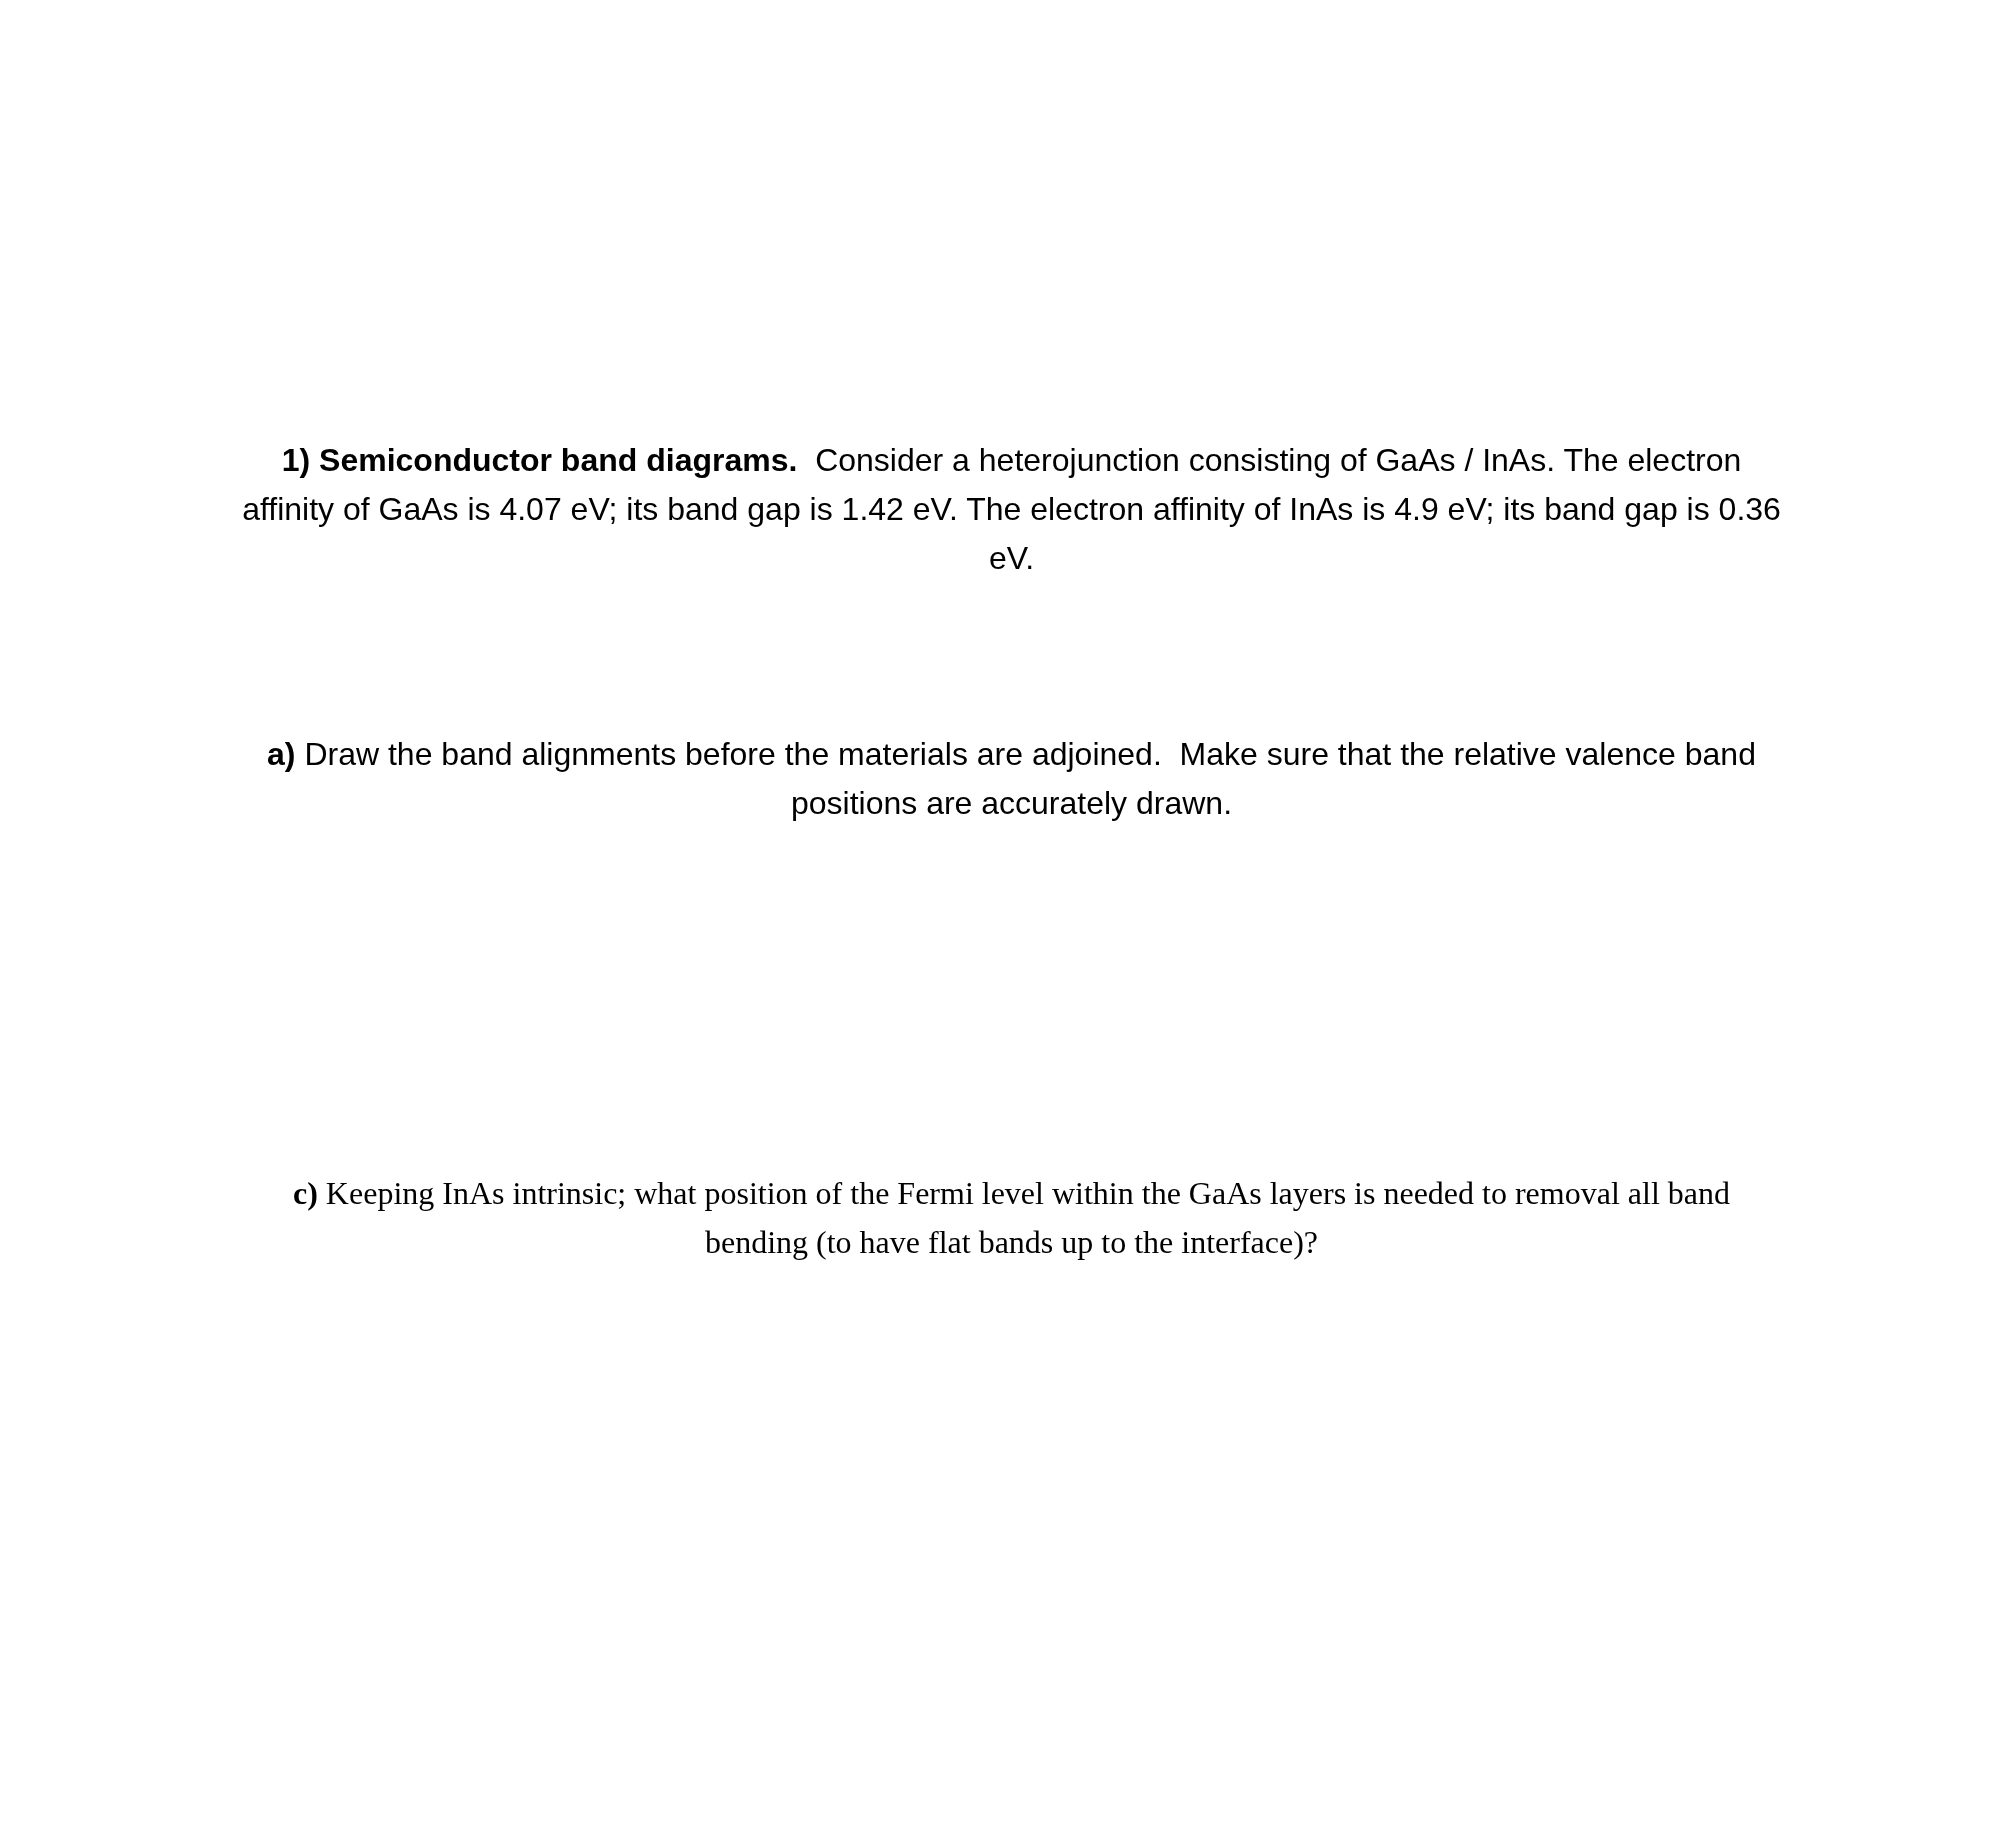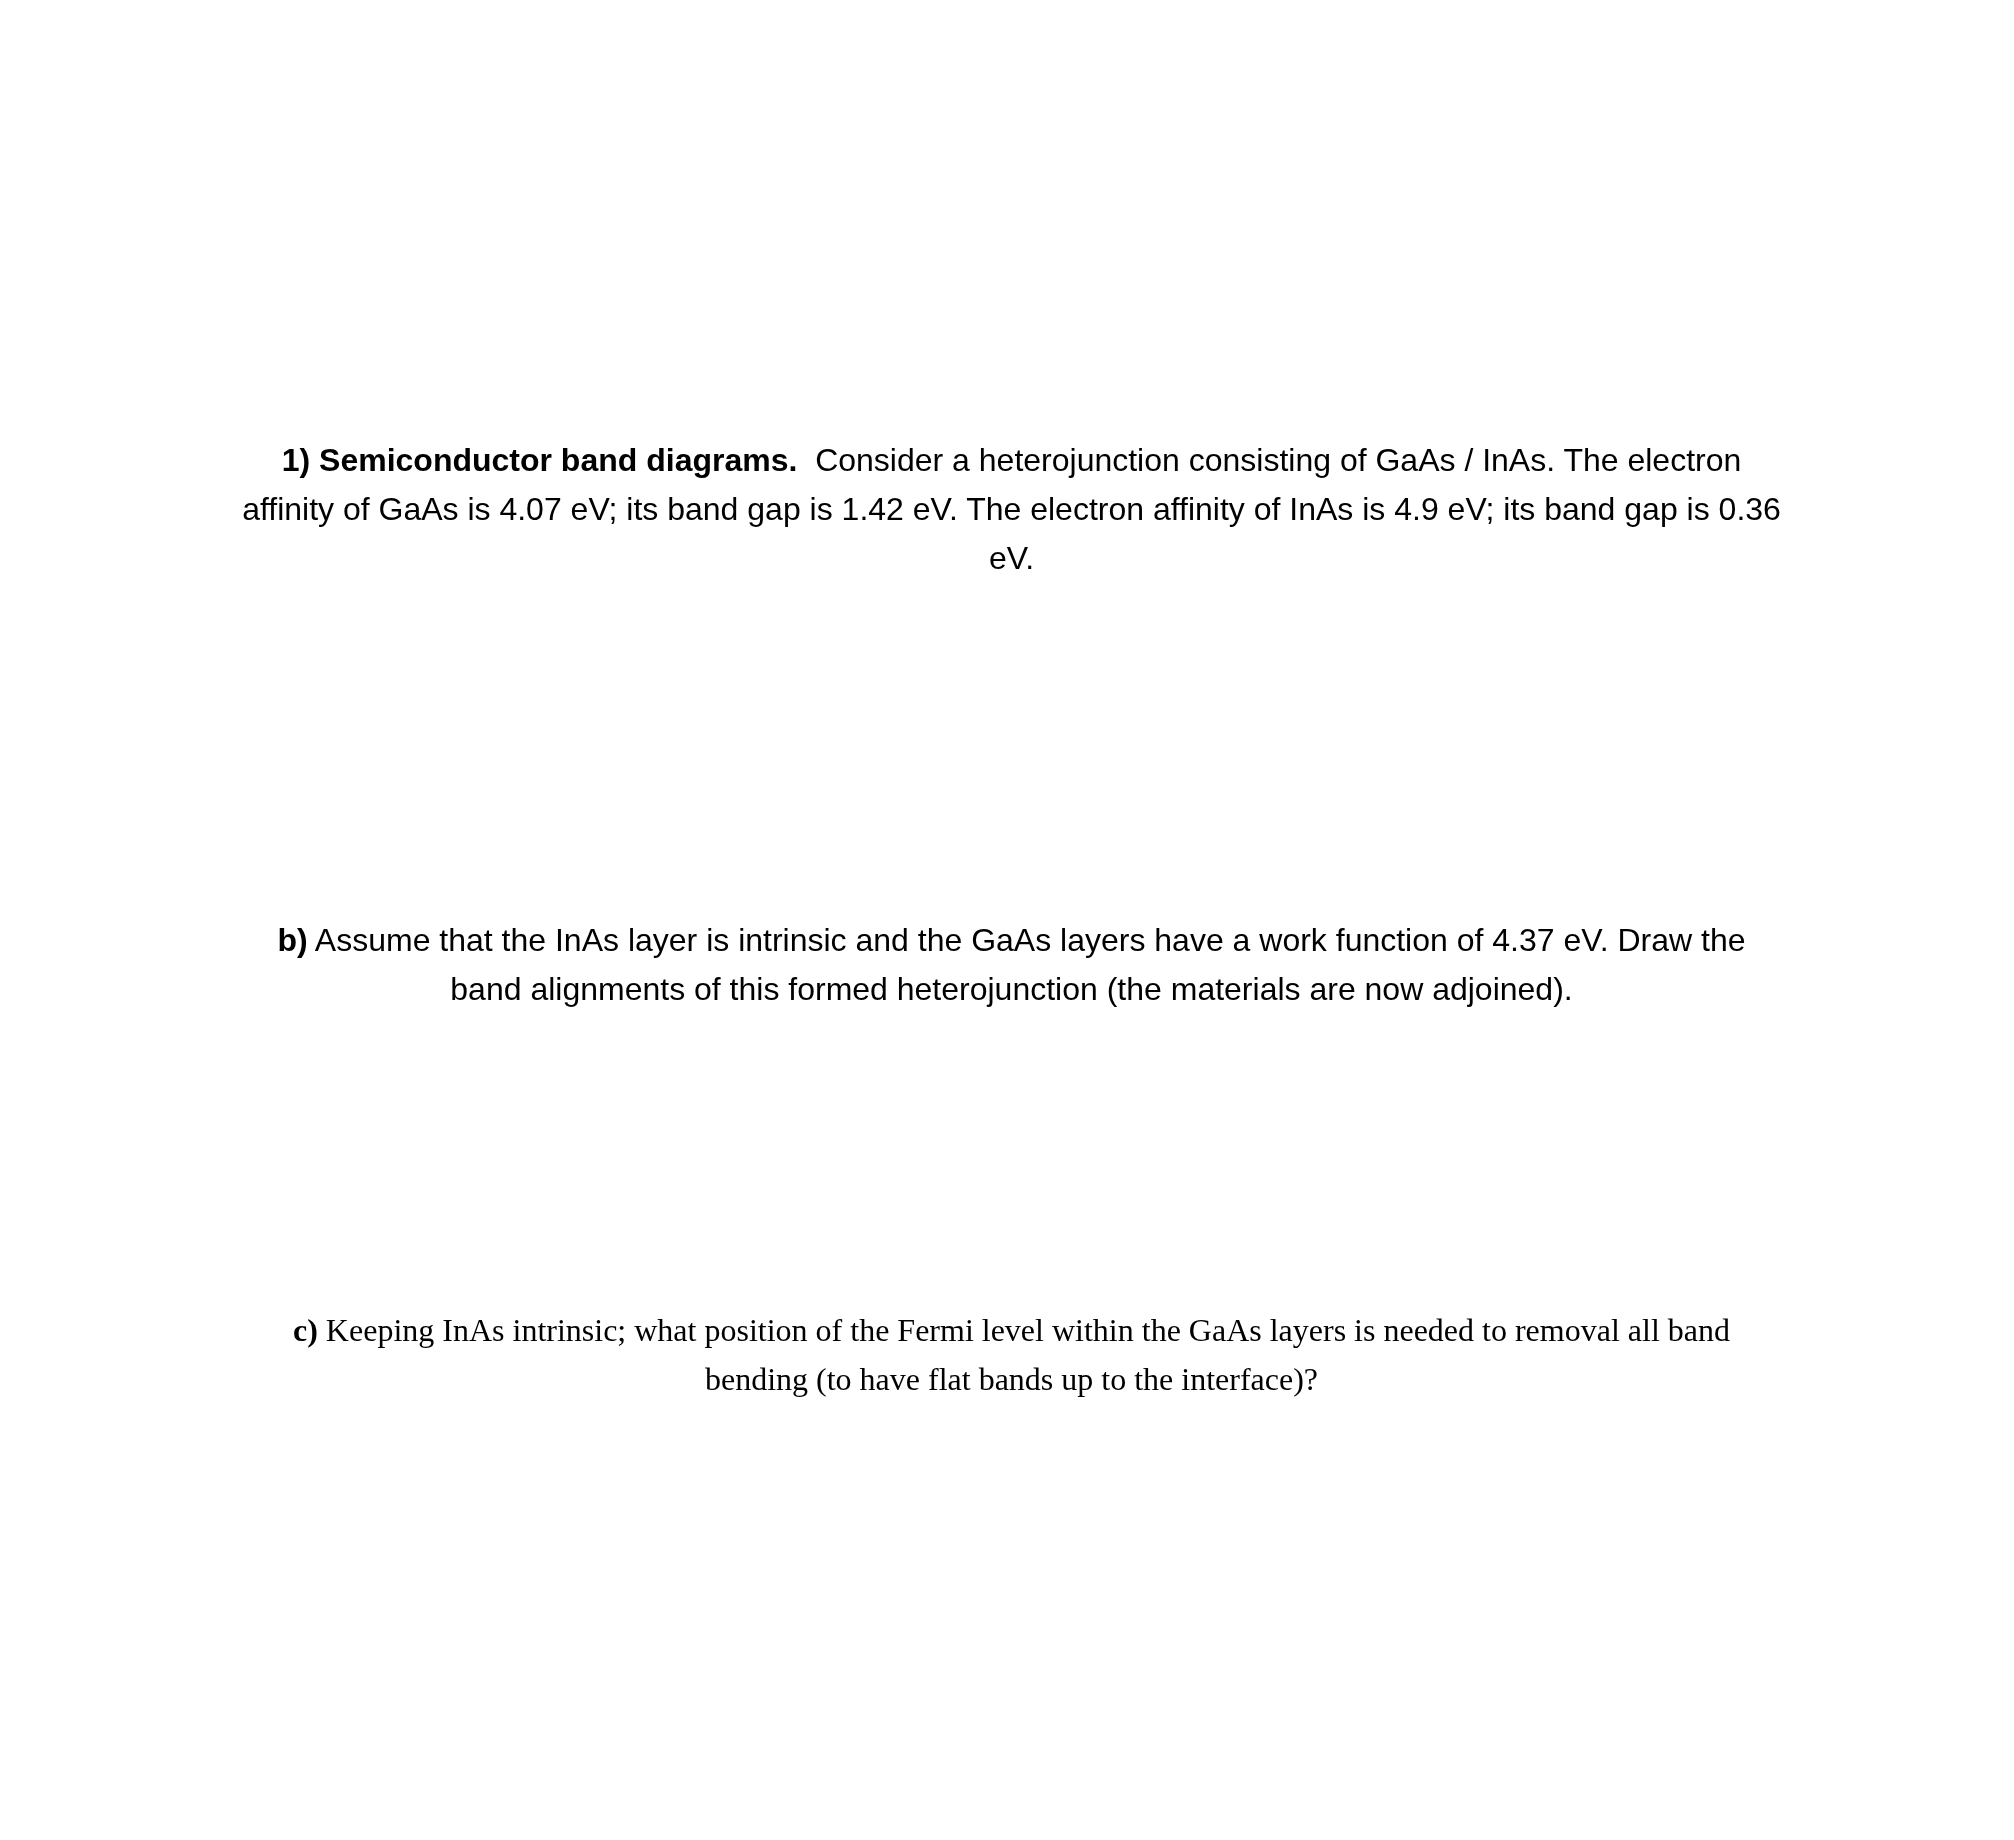--- a/index.html
+++ b/index.html
@@ -34,22 +34,22 @@
   .gap-c { margin-top: 145px !important; font-family: Liberation Serif, serif; }
 </style>
 </head>
 <body>
 
 <div class="page">
   <div class="doc">
 
     <p><span class="b">1) Semiconductor band diagrams.</span><span>  Consider a heterojunction consisting of GaAs / InAs. The electron affinity of GaAs is 4.07 eV; its band gap is 1.42 eV. The electron affinity of InAs is 4.9 eV; its band gap is 0.36 eV.</span></p>
 
+    <p><span class="b">a)</span><span> Draw the band alignments before the materials are adjoined.  Make sure that the relative valence band positions are accurately drawn.</span></p>
 
-    <p class="gap-b"><span class="b">b)</span><span> Assume that the InAs layer is intrinsic and the GaAs layers have a work function of 4.37 eV. Draw the band alignments of this formed heterojunction (the materials are now adjoined).</span></p>
 
     <p class="gap-c"><span class="b">c)</span><span> Keeping InAs intrinsic; what position of the Fermi level within the GaAs layers is needed to removal all band bending (to have flat bands up to the interface)?</span></p>
 
     
 
     
 
     
 
     

